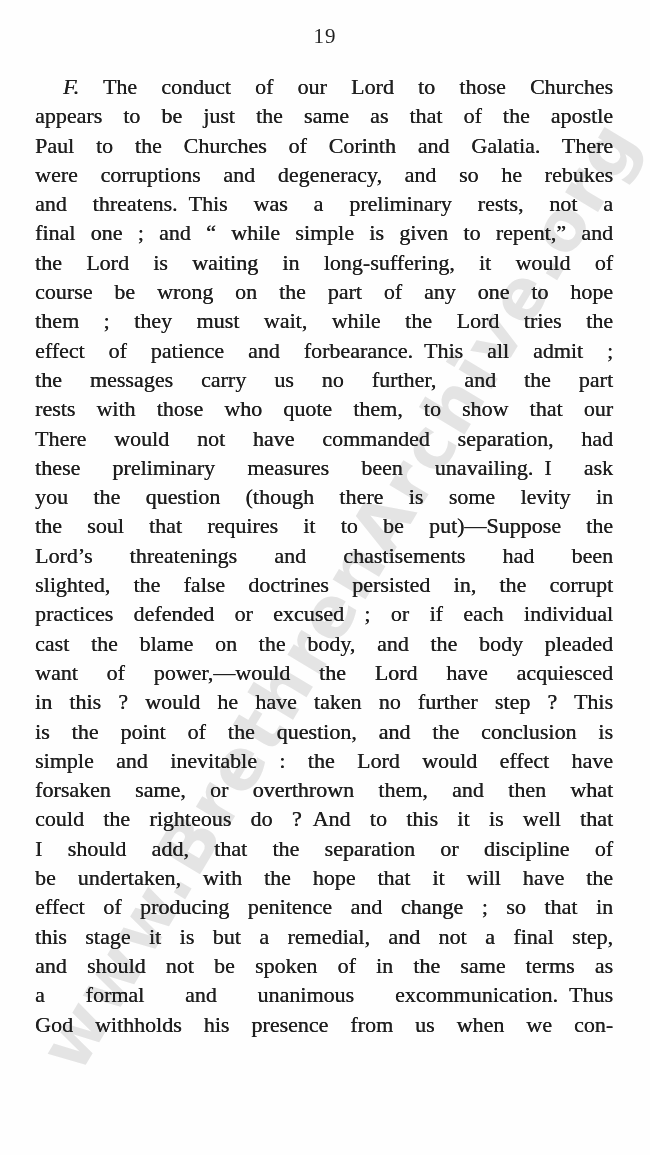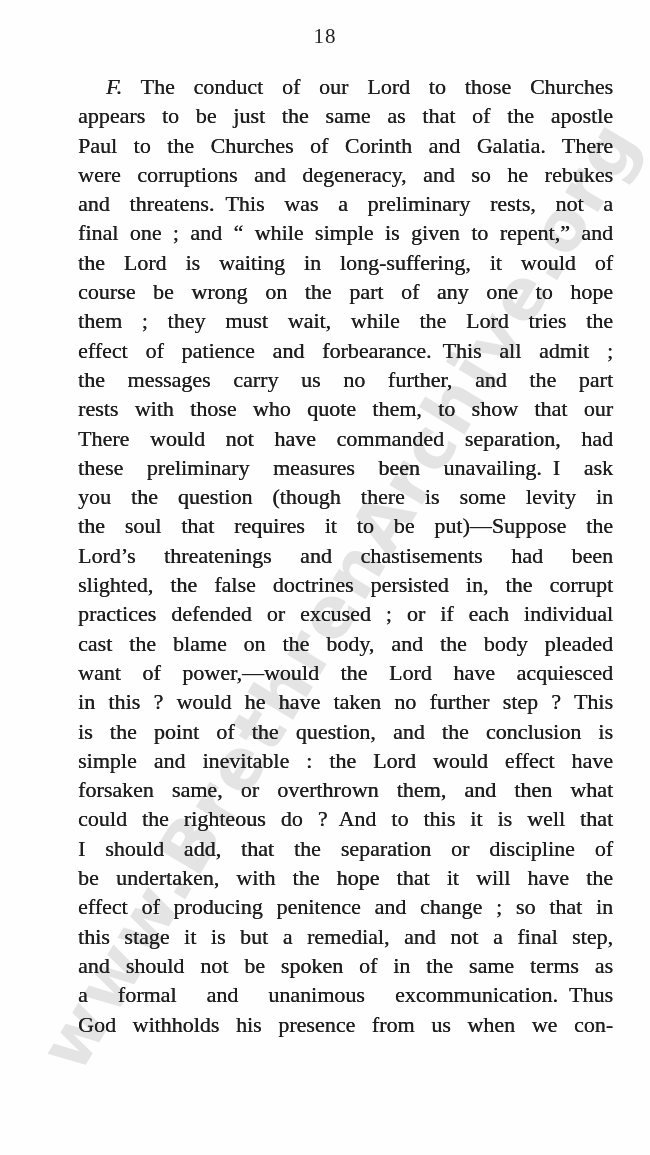--- a/index.html
+++ b/index.html
@@ -50,37 +50,36 @@
     width:578px;
     z-index:1;
     font-size:22px;
     line-height:29.3px;
   }
   .line{
     text-align:justify;
     text-align-last:justify;
     white-space:normal;
     text-shadow:0.3px 0 0 currentColor;
-    margin-left:43px;
   }
   .line.first{
     padding-left:28px;
   }
   .lead-italic{
     font-style:italic;
   }
 </style>
 </head>
 <body>
 
 <div class="page">
 
   <div class="watermark">www.BrethrenArchive.org</div>
 
-  <div class="folio">18</div>
+  <div class="folio">19</div>
 
   <div class="body-text">
     <div class="line first">
       <span class="lead-italic">F.</span><span> The conduct of our Lord to those Churches</span>
     </div>
     <div>
         <div class="line">appears to be just the same as that of the apostle</div>
         <div class="line">Paul to the Churches of Corinth and Galatia. There</div>
         <div class="line">were corruptions and degeneracy, and so he rebukes</div>
         <div class="line">and threatens. This was a preliminary rests, not a</div>

